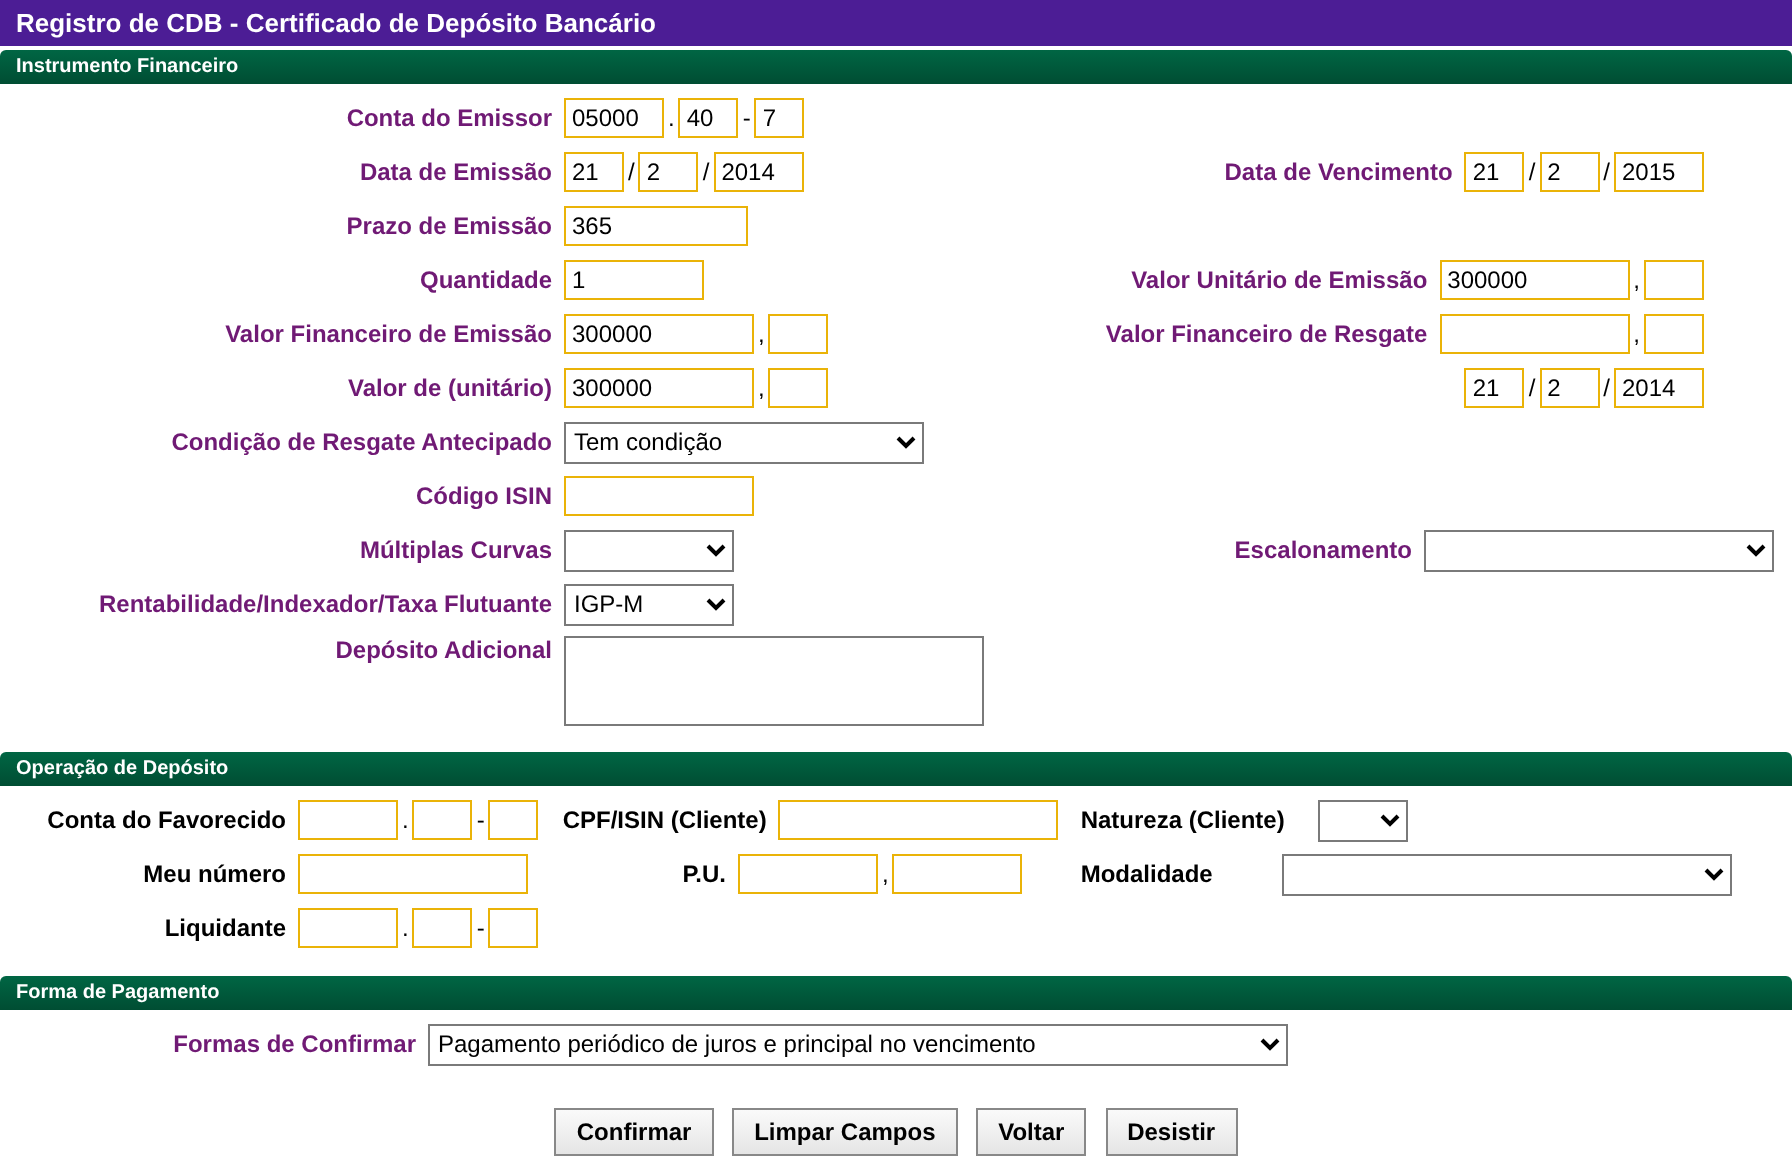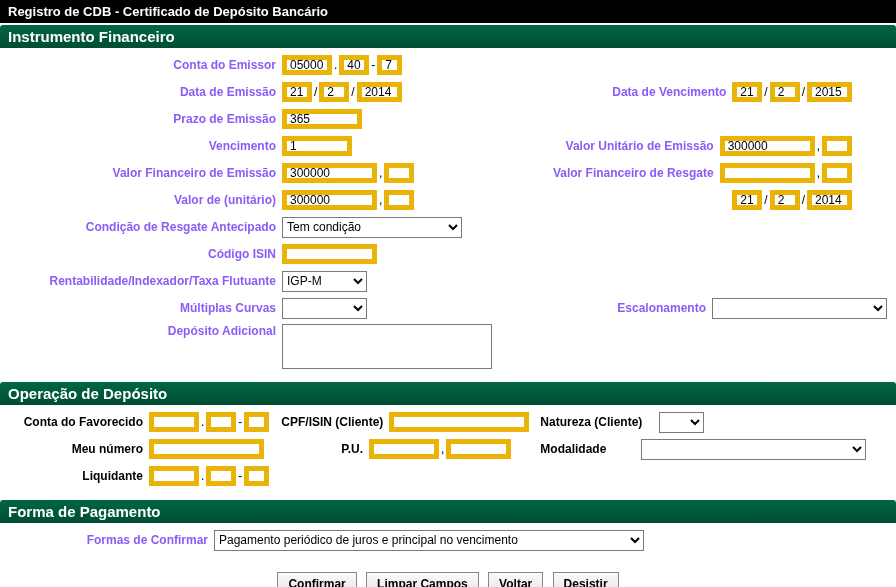--- a/index.html
+++ b/index.html
@@ -1,25 +1,25 @@
 <!DOCTYPE html>
 <html><head>
 <meta charset="utf-8">
 <style>
 * { box-sizing: border-box; margin: 0; padding: 0; }
 body { font-family: Arial, sans-serif; font-size: 12px; background: #fff; width: 896px; }
-.header-bar { background: #000000; color: #fff; padding: 4px 8px; font-size: 13px; font-weight: bold; }
-.section-bar { background: linear-gradient(to bottom, #006644, #004d33); color: #fff; padding: 3px 8px; font-size: 15px; font-weight: bold; border-radius: 3px 3px 0 0; margin-top: 2px; }
+.header-bar { background: #4c1d95; color: #fff; padding: 4px 8px; font-size: 13px; font-weight: bold; }
+.section-bar { background: linear-gradient(to bottom, #006644, #004d33); color: #fff; padding: 3px 8px; font-size: 10px; font-weight: bold; border-radius: 3px 3px 0 0; margin-top: 2px; }
 .section-body { background: #fff; padding: 6px 4px; }
 .row { display: flex; align-items: center; margin-bottom: 5px; min-height: 22px; }
-.lbl { text-align: right; padding-right: 6px; font-weight: bold; color: #8b5cf6; }
+.lbl { text-align: right; padding-right: 6px; font-weight: bold; color: #701a75; }
 .lbl-l { width: 278px; }
 .lbl-r { width: 190px; }
 .col-right { display: flex; align-items: center; margin-left: auto; }
-input[type=text] { border: 5px solid #eab308; height: 20px; padding: 1px 3px; font-size: 12px; font-family: Arial, sans-serif; }
+input[type=text] { border: 1px solid #eab308; height: 20px; padding: 1px 3px; font-size: 12px; font-family: Arial, sans-serif; }
 select { border: 1px solid #7a7a7a; height: 21px; font-size: 12px; font-family: Arial, sans-serif; background: #fff; }
 textarea { border: 1px solid #7a7a7a; font-size: 12px; font-family: Arial, sans-serif; resize: none; }
 .sep { padding: 0 2px; }
 .deposit-body .lbl-d { width: 145px; text-align: right; padding-right: 6px; font-weight: bold; }
 .deposit-body .lbl-d2 { width: 120px; text-align: right; padding-right: 6px; font-weight: bold; }
 .deposit-body .lbl-d3 { width: 130px; text-align: center; padding-right: 6px; font-weight: bold; }
 .btn-row { text-align: center; padding: 10px 0; }
 .btn { display: inline-block; background: linear-gradient(to bottom, #fafafa, #e5e5e5); border: 1px solid #888; padding: 4px 10px; font-size: 12px; font-weight: bold; margin: 0 3px; cursor: pointer; }
 </style>
 </head>
@@ -52,25 +52,25 @@
       <span class="sep">/</span>
       <input type="text" style="width: 30px;" value="2">
       <span class="sep">/</span>
       <input type="text" style="width: 45px;" value="2015">
       <div style="width:40px"></div>
     </div>
   </div>
 
   <div class="row">
     <div class="lbl lbl-l">Prazo de Emissão</div>
-    <input type="text" style="width: 80px;" value="365">
-  </div>
-
-  <div class="row">
-    <div class="lbl lbl-l">Vencimento</div>
+    <input type="text" style="width: 92px;" value="365">
+  </div>
+
+  <div class="row">
+    <div class="lbl lbl-l">Quantidade</div>
     <input type="text" style="width: 70px;" value="1">
     <div class="col-right">
       <div class="lbl lbl-r">Valor Unitário de Emissão</div>
       <input type="text" style="width: 95px;" value="300000">
       <span class="sep">,</span>
       <input type="text" style="width: 30px;" value="">
       <div style="width:40px"></div>
     </div>
   </div>
 
@@ -106,41 +106,41 @@
   <div class="row">
     <div class="lbl lbl-l">Condição de Resgate Antecipado</div>
     <select style="width:180px">
       <option>Tem condição</option>
     </select>
   </div>
 
   <div class="row">
     <div class="lbl lbl-l">Código ISIN</div>
     <input type="text" style="width: 95px;" value="">
-  </div>
-
-  <div class="row">
-    <div class="lbl lbl-l">Rentabilidade/Indexador/Taxa Flutuante</div>
-    <select style="width:85px">
-      <option>IGP-M</option>
-    </select>
   </div>
 
   <div class="row">
     <div class="lbl lbl-l">Múltiplas Curvas</div>
     <select style="width:85px">
       <option></option>
     </select>
     <div class="col-right">
       <div class="lbl lbl-r">Escalonamento</div>
       <select style="width:175px">
         <option></option>
       </select>
       <div style="width:5px"></div>
     </div>
+  </div>
+
+  <div class="row">
+    <div class="lbl lbl-l">Rentabilidade/Indexador/Taxa Flutuante</div>
+    <select style="width:85px">
+      <option>IGP-M</option>
+    </select>
   </div>
 
   <div class="row" style="align-items:flex-start">
     <div class="lbl lbl-l">Depósito Adicional</div>
     <textarea style="width: 210px; height: 45px;"></textarea>
   </div>
 
 </div>
 
 <div class="section-bar">Operação de Depósito</div>

